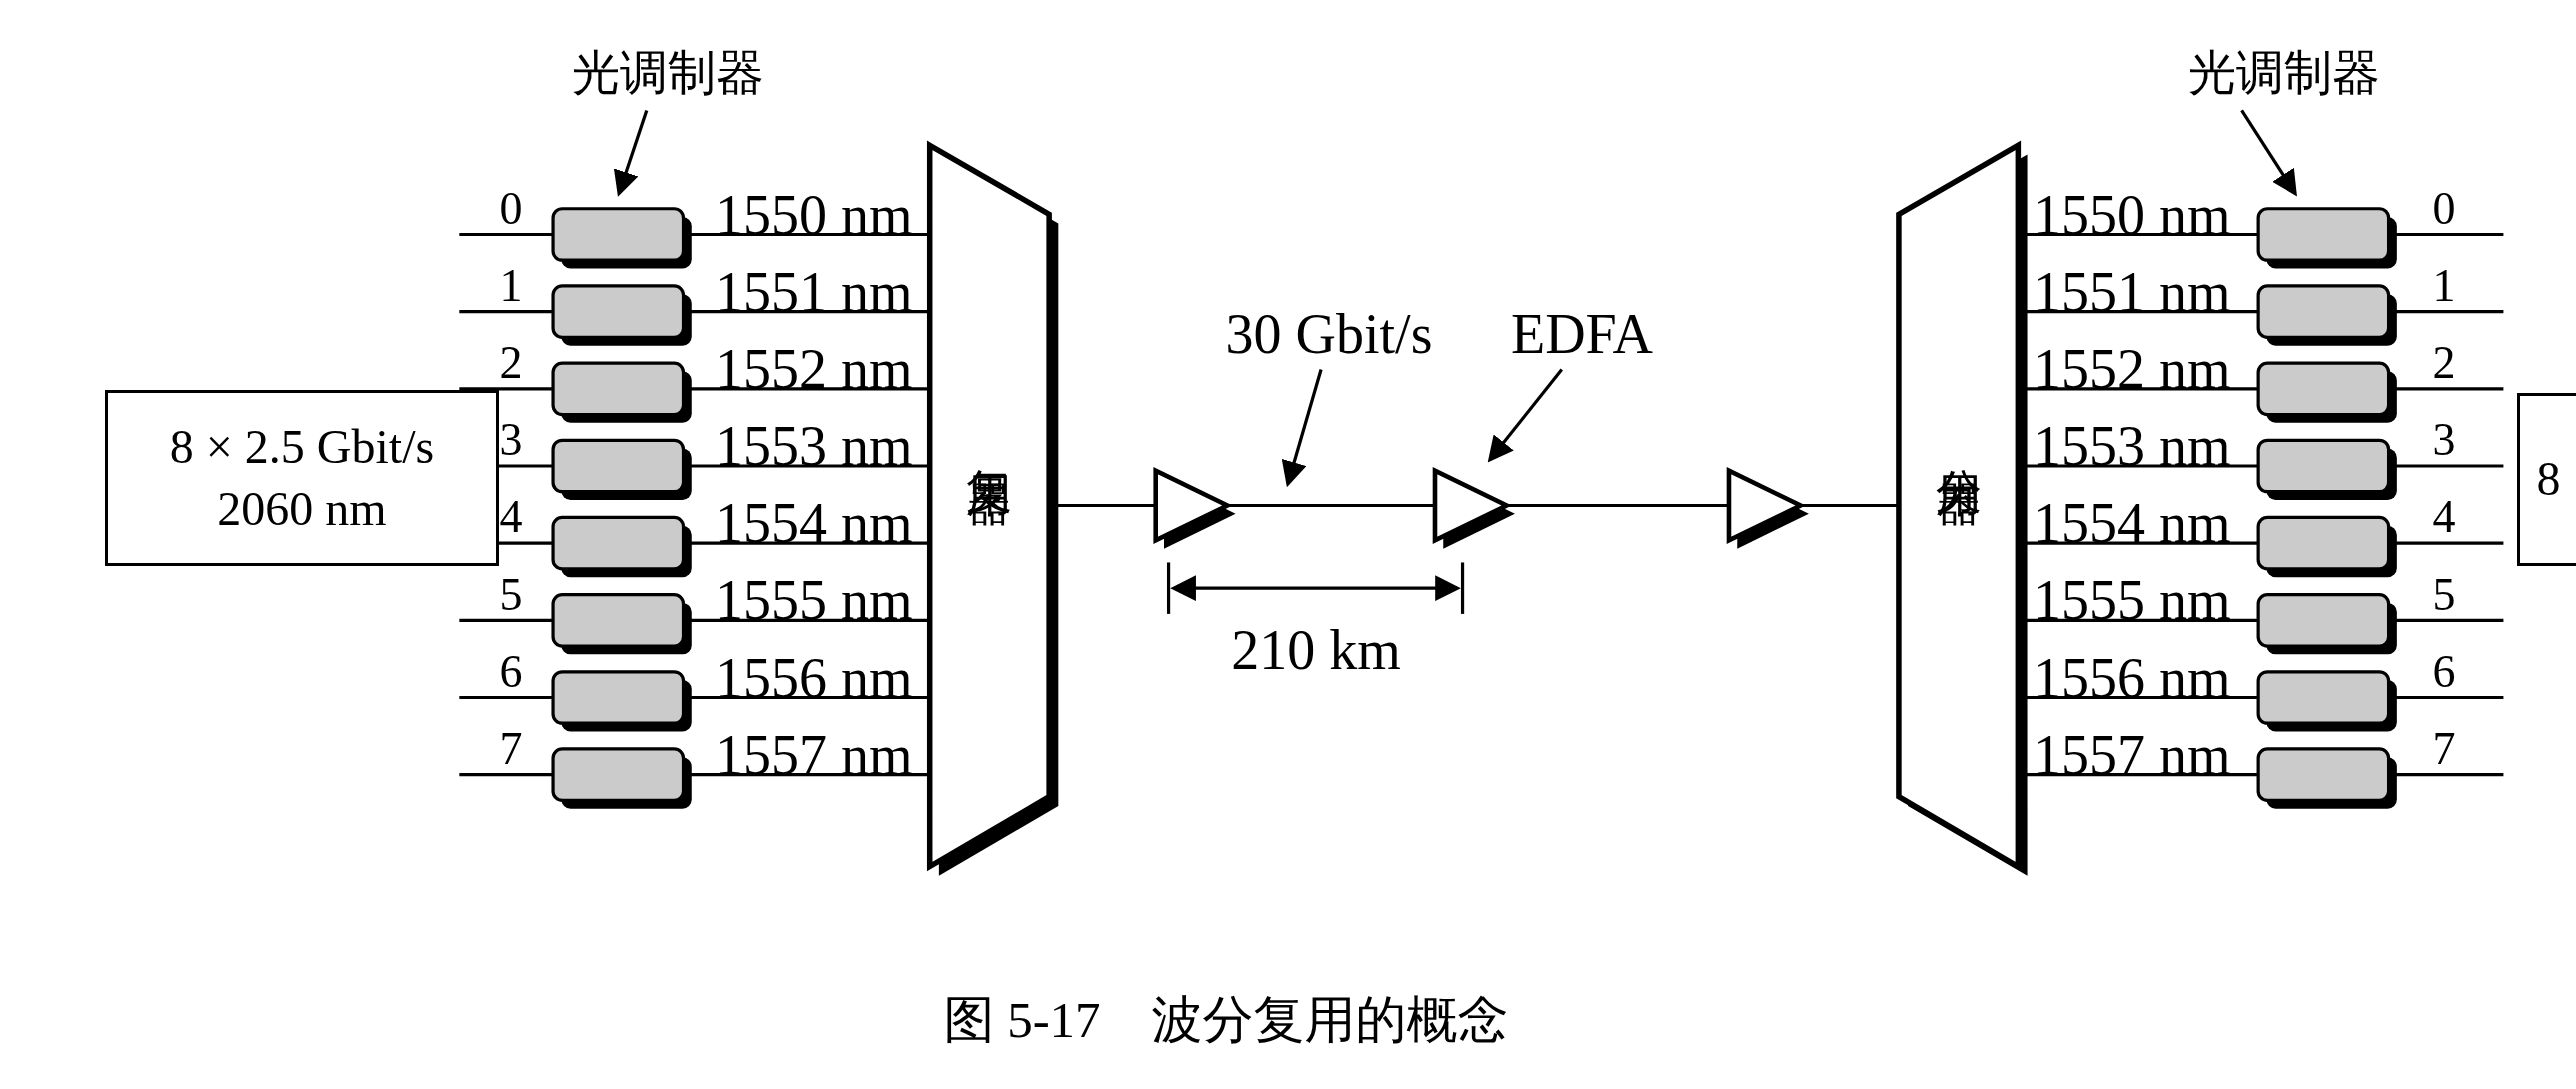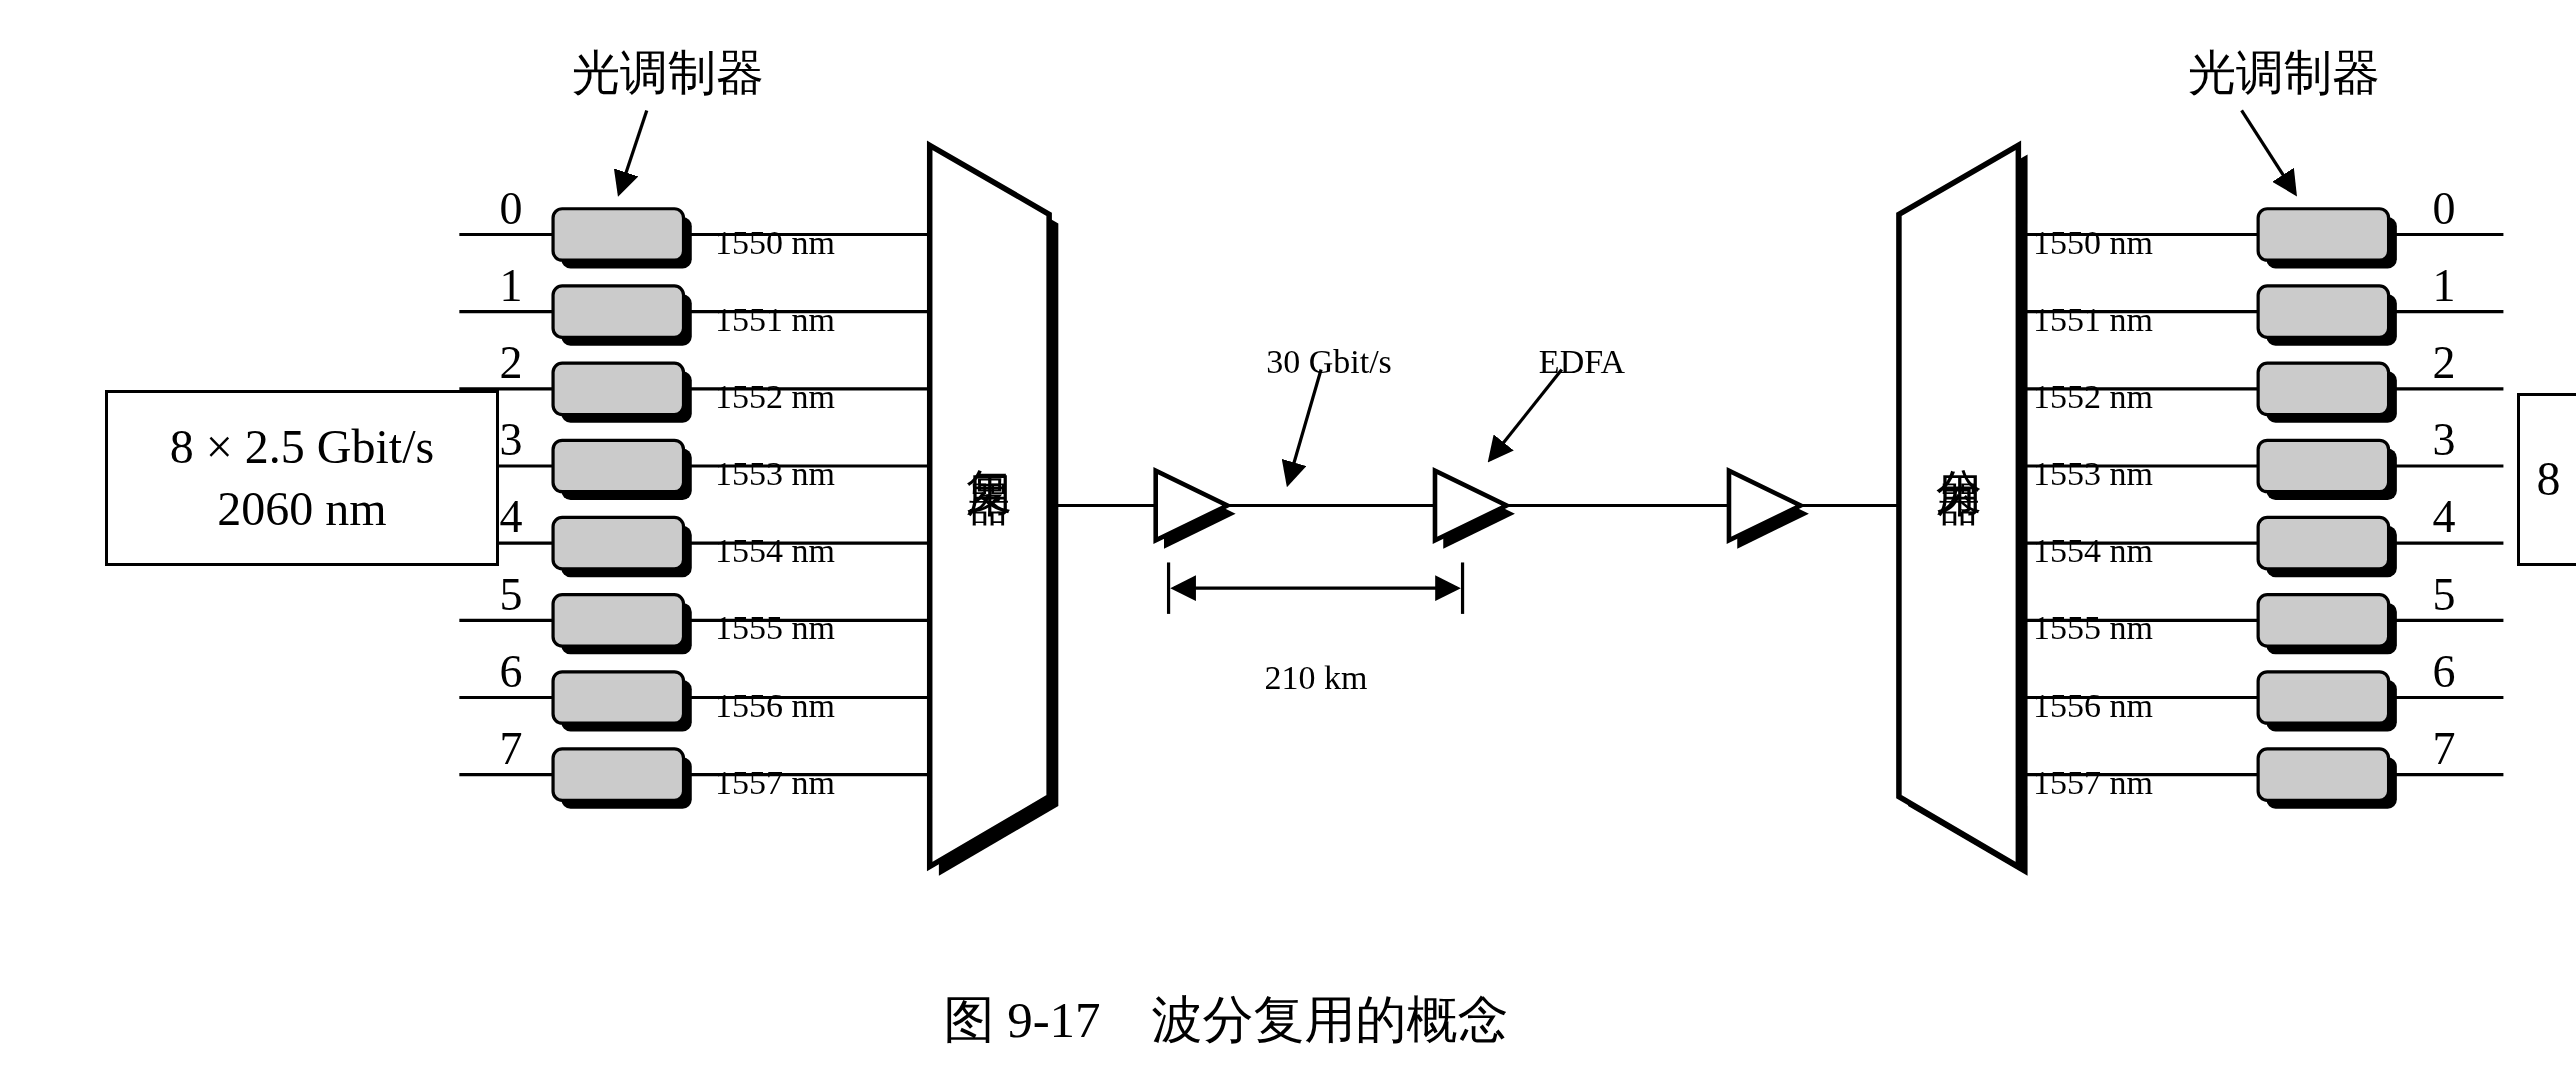--- a/index.html
+++ b/index.html
@@ -5,21 +5,21 @@
   html,body { margin:0; padding:0; background:#fff; }
   #canvas {
     position:relative; width:2576px; height:1090px;
     background:#ffffff; overflow:hidden; color:#000;
     font-family:"Liberation Serif","DejaVu Serif",serif;
   }
   #canvas svg { position:absolute; left:0; top:0; }
   .txt { position:absolute; line-height:1.05; white-space:nowrap; color:#000; }
   .ctr { transform:translateX(-50%); }
   .f50 { font-size:46px; }
-  .f54 { font-size:34px;margin-top:39px; }
+  .f54 { font-size:56px; }
   .vlabel {
     position:absolute; writing-mode:vertical-rl; text-orientation:upright;
     font-size:46px; letter-spacing:7.3px; line-height:1; transform:translateX(-50%);
     white-space:nowrap;
   }
   .box {
     position:absolute; border:3.7px solid #000; background:#fff;
     display:flex; flex-direction:column; justify-content:center; align-items:center;
     font-size:48px; line-height:1.3; text-align:center;
   }
@@ -188,16 +188,16 @@
 
 <div class="txt ctr f50" style="left:2444px; top:185px;">0</div>
 <div class="txt ctr f50" style="left:2444px; top:262px;">1</div>
 <div class="txt ctr f50" style="left:2444px; top:339px;">2</div>
 <div class="txt ctr f50" style="left:2444px; top:416px;">3</div>
 <div class="txt ctr f50" style="left:2444px; top:493px;">4</div>
 <div class="txt ctr f50" style="left:2444px; top:571px;">5</div>
 <div class="txt ctr f50" style="left:2444px; top:648px;">6</div>
 <div class="txt ctr f50" style="left:2444px; top:725px;">7</div>
 
-<div class="txt ctr caption" style="left:1226px; top:994px;">图 9-17　波分复用的概念</div>
+<div class="txt ctr caption" style="left:1226px; top:994px;">图 5-17　波分复用的概念</div>
 
 </div>
 
 
 </body></html>

